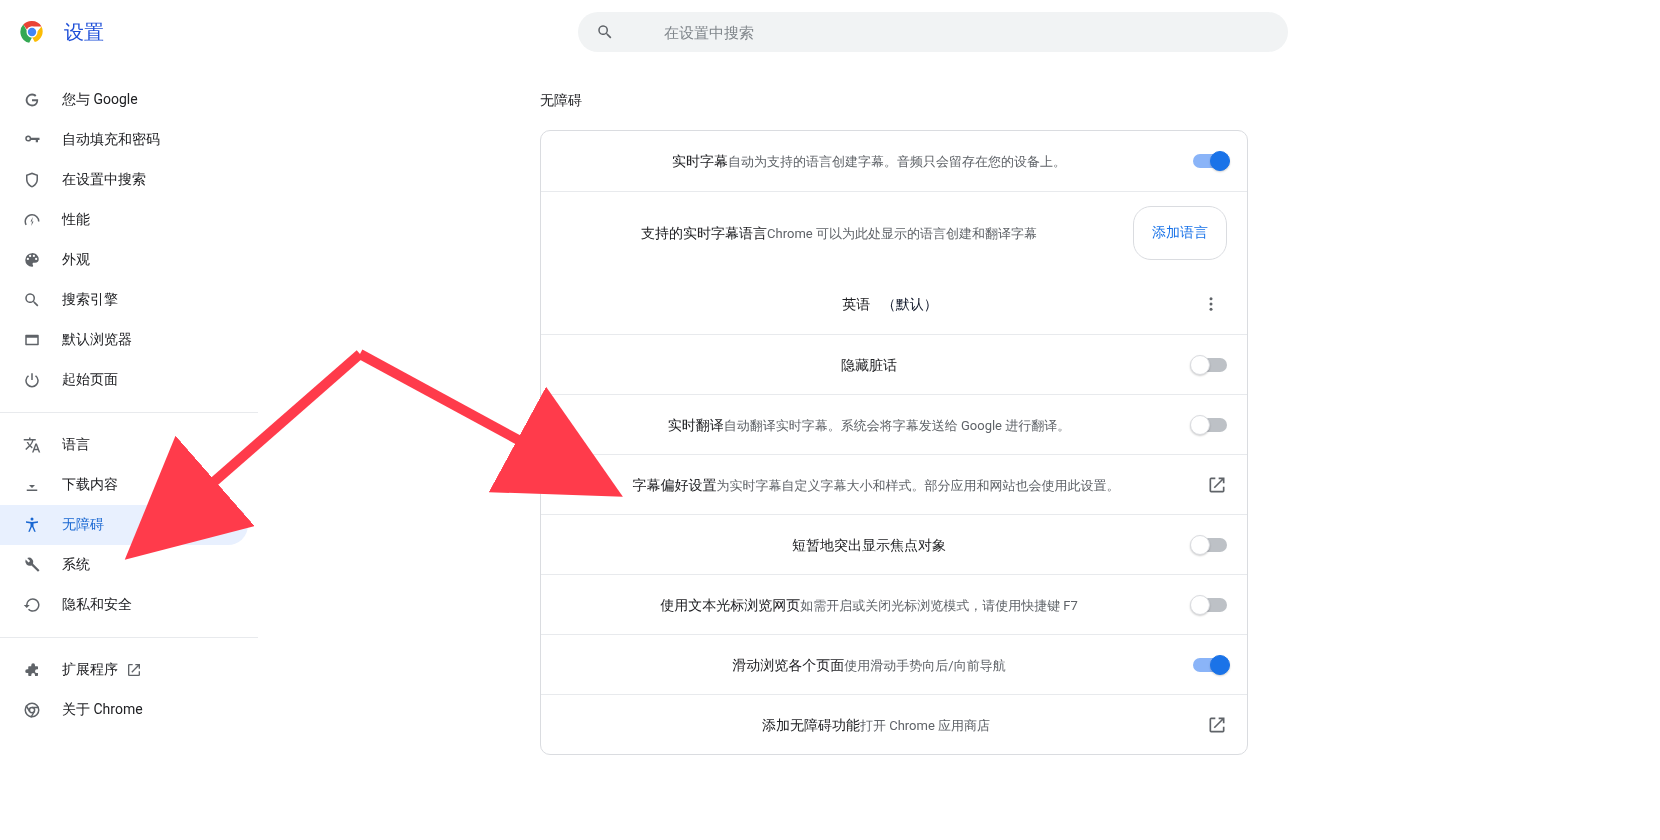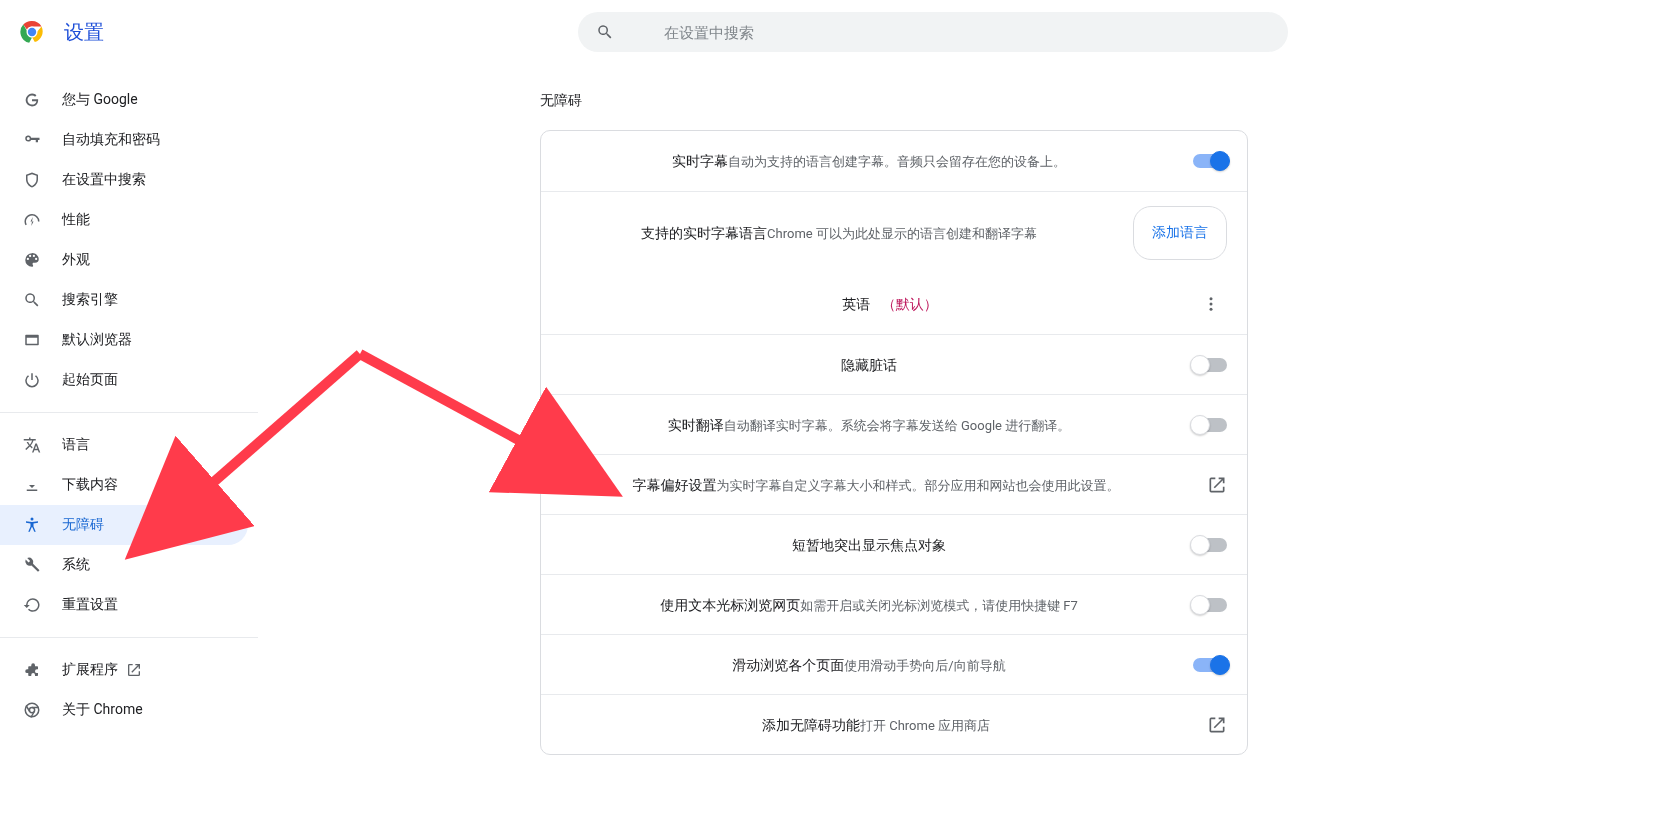--- a/index.html
+++ b/index.html
@@ -368,21 +368,21 @@
             </svg>
         </span>
         <span>系统</span>
       </div>
       <div class="sidebar-item">
         <span class="icon">
           <svg viewBox="0 0 24 24" width="18" height="18" fill="#5f6368">
               <path d="M13 3a9 9 0 0 0-9 9H1l4 4 4-4H6a7 7 0 1 1 2.05 4.95l-1.41 1.41A9 9 0 1 0 13 3z"></path>
             </svg>
         </span>
-        <span>重置设置</span>
+        <span>隐私和安全</span>
       </div>
     </div>
     <div class="divider"></div>
     <div class="group">
       <div class="sidebar-item">
         <span class="icon">
           <svg viewBox="0 0 24 24" width="18" height="18" fill="#5f6368">
               <path d="M20 11V8a1 1 0 0 0-1-1h-3V5.5a2.5 2.5 0 0 0-5 0V7H8a1 1 0 0 0-1 1v3H5.5a2.5 2.5 0 0 0 0 5H7v3a1 1 0 0 0 1 1h3v-1.5a2.5 2.5 0 0 1 5 0V20h3a1 1 0 0 0 1-1v-3h-1.5a2.5 2.5 0 0 1 0-5H20z"></path>
             </svg>
         </span>
@@ -428,21 +428,21 @@
         </div>
         <div class="control">
           <button class="chip-btn">添加语言</button>
         </div>
       </div>
 
       <div class="row subrow langrow">
         <div class="text">
           <div class="title">
             <span>英语</span>
-            <span style="color:#be185d;margin-left:8px">（默认）</span>
+            <span style="color:#0f172a;margin-left:8px">（默认）</span>
           </div>
         </div>
         <div class="control">
           <div class="more-btn">
             <svg viewBox="0 0 24 24" width="18" height="18" fill="#5f6368">
                 <circle cx="12" cy="5" r="2"></circle>
                 <circle cx="12" cy="12" r="2"></circle>
                 <circle cx="12" cy="19" r="2"></circle>
               </svg>
           </div>

